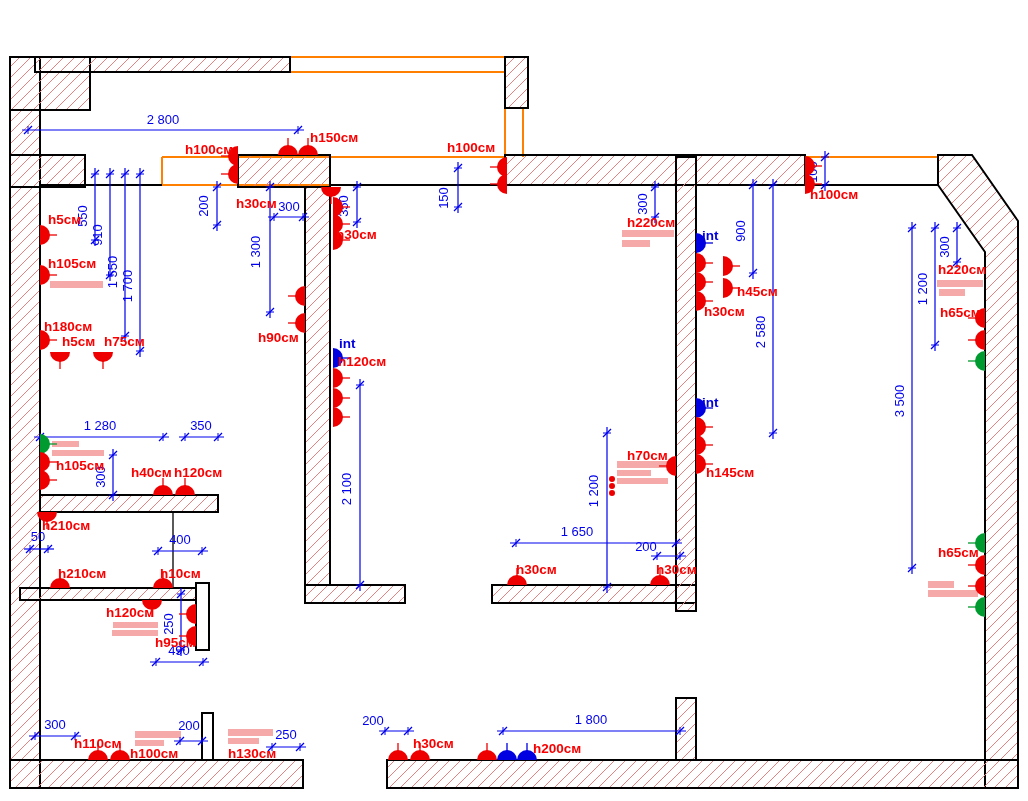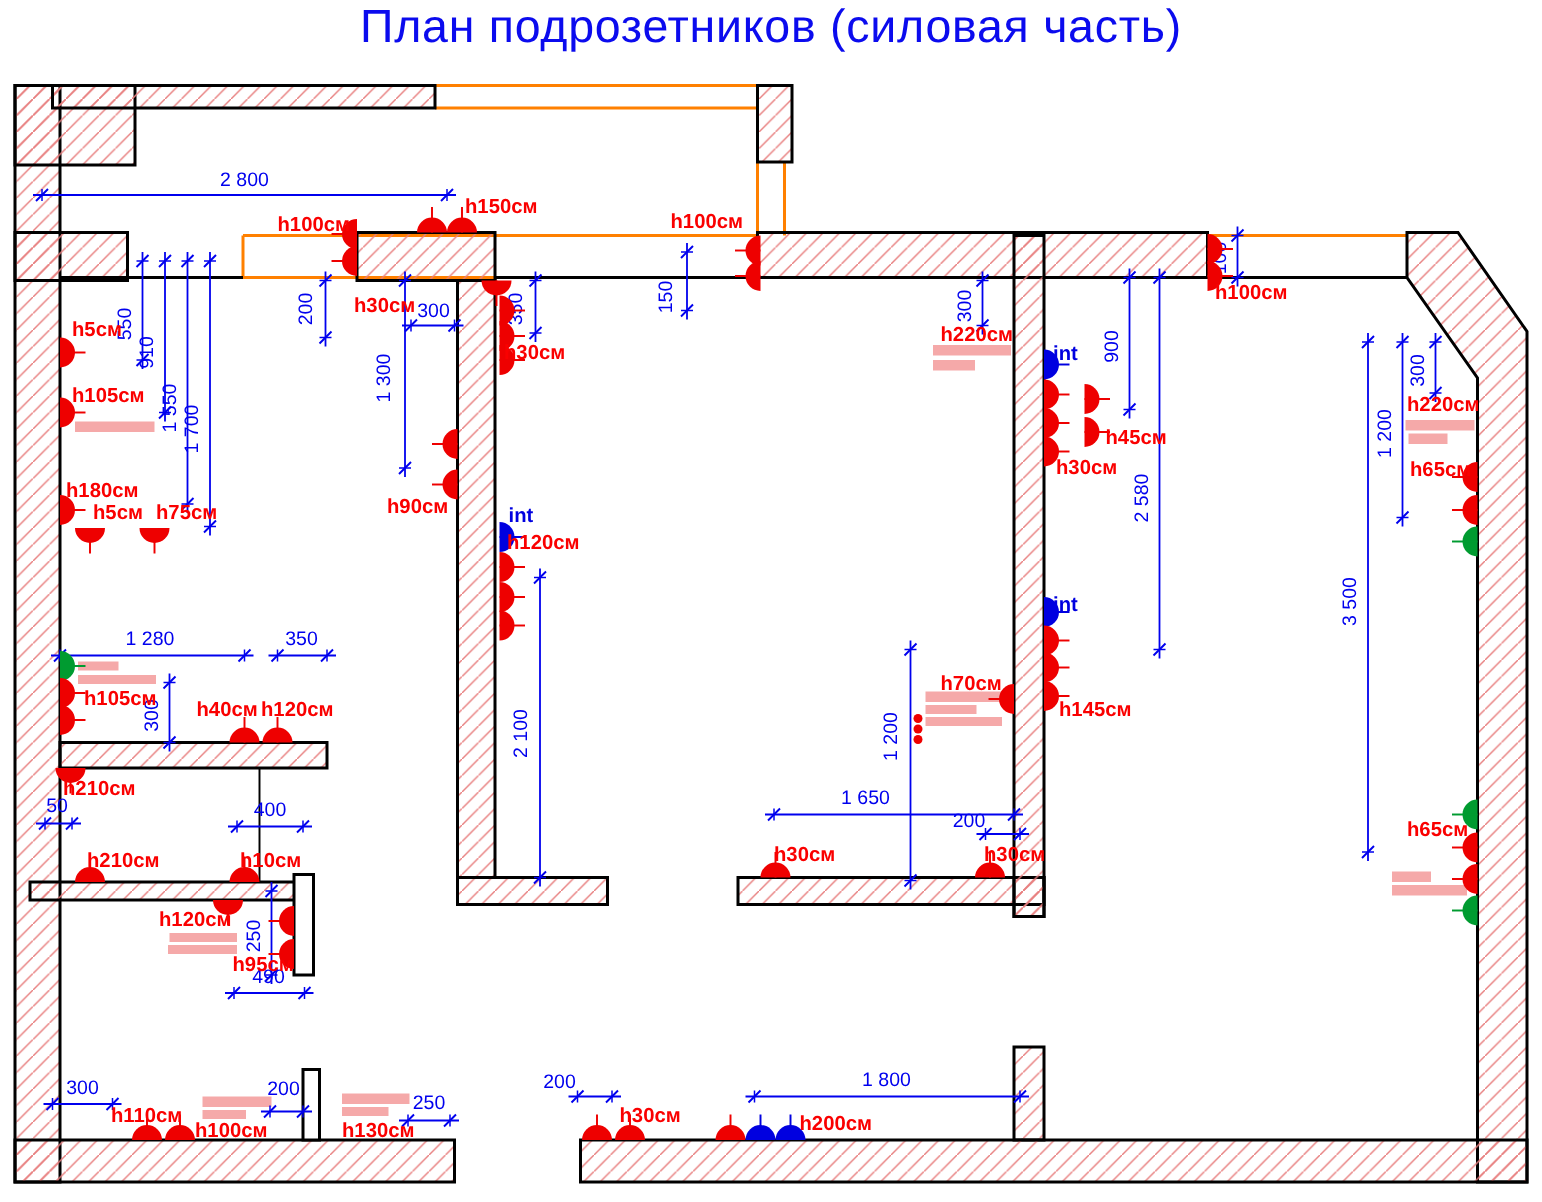--- a/index.html
+++ b/index.html
@@ -11,21 +11,20 @@
   .wall{fill:url(#hatch);stroke:#000;stroke-width:2;}
   .stub{fill:#fff;stroke:#000;stroke-width:2;}
   .edge{stroke:#000;stroke-width:2;}
   .oline{stroke:#ff8000;stroke-width:2;}
   .thin{stroke:#000;stroke-width:1.3;}
 </style>
 </head>
 <body>
 
 <div class="canvas">
-  <h1 class="title">План подрозетников (силовая часть)</h1>
 
   <svg id="plan" width="1028" height="801" viewBox="0 0 1028 801">
     <defs>
       <pattern id="hatch" patternUnits="userSpaceOnUse" width="11" height="11">
         <path d="M-2,13 L13,-2" stroke="#e88080" stroke-width="1" fill="none"></path>
       </pattern>
     </defs>
 
     <g id="orange-layer">
       <line class="oline" x1="290" y1="57" x2="505" y2="57"></line>

